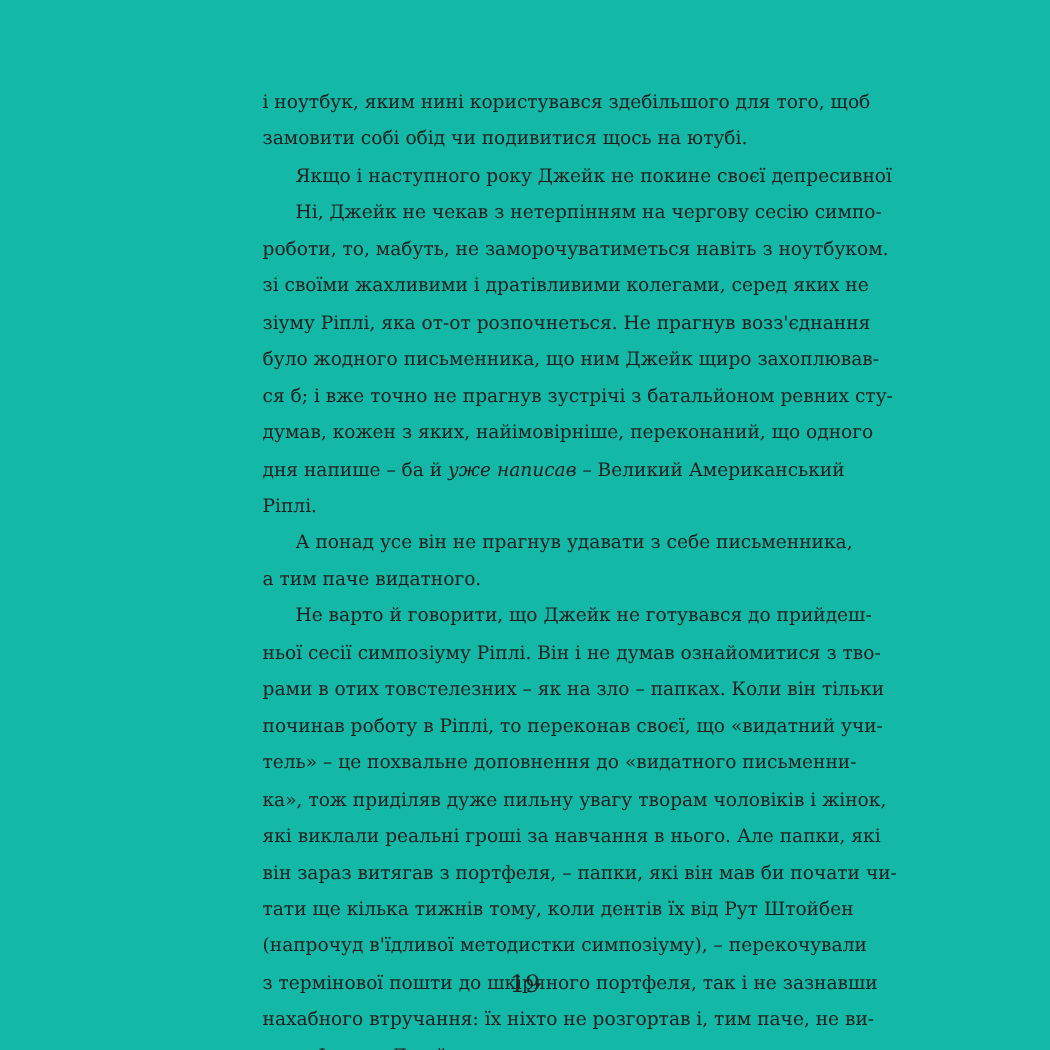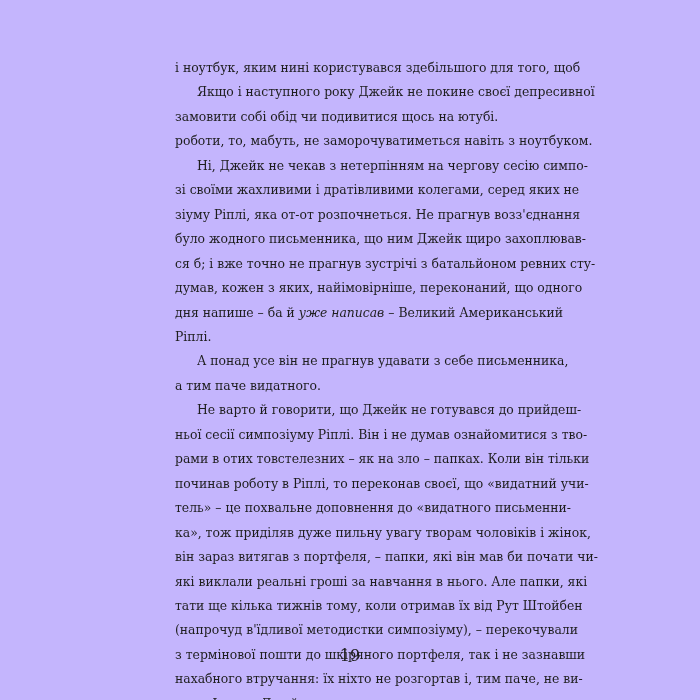--- a/index.html
+++ b/index.html
@@ -11,21 +11,21 @@
       width: 700px;
       height: 700px;
       position: relative;
       overflow: hidden;
     }
     .page {
       position: absolute;
       left: 0; top: 0;
       width: 700px;
       height: 700px;
-      background: #c4b5fd;
+      background: #14b8a6;
     }
     .text-block {
       position: absolute;
       left: 175px;
       top: 56px;
       width: 350px;
       font-family: "DejaVu Serif", "Liberation Serif", serif;
       font-size: 12.4px;
       line-height: 24.45px;
       color: #1e1e1e;
@@ -57,42 +57,42 @@
       font-size: 16px;
       color: #1e1e1e;
     }
   </style>
 </head>
 <body>
 
 <div class="page">
   <div class="text-block">
     <span class="line">і ноутбук, яким нині користувався здебільшого для того, щоб</span>
+    <span class="line last">замовити собі обід чи подивитися щось на ютубі.</span>
     <span class="line indent">Якщо і наступного року Джейк не покине своєї депресивної</span>
-    <span class="line last">замовити собі обід чи подивитися щось на ютубі.</span>
+    <span class="line indent">Ні, Джейк не чекав з нетерпінням на чергову сесію симпо-</span>
     <span class="line last">роботи, то, мабуть, не заморочуватиметься навіть з ноутбуком.</span>
-    <span class="line indent">Ні, Джейк не чекав з нетерпінням на чергову сесію симпо-</span>
     <span class="line">зі своїми жахливими і дратівливими колегами, серед яких не</span>
     <span class="line">зіуму Ріплі, яка от-от розпочнеться. Не прагнув возз'єднання</span>
     <span class="line">було жодного письменника, що ним Джейк щиро захоплював-</span>
     <span class="line">ся б; і вже точно не прагнув зустрічі з батальйоном ревних сту-</span>
     <span class="line">думав, кожен з яких, найімовірніше, переконаний, що одного</span>
     <span class="line"><span>дня напише – ба й </span><em>уже написав</em><span> – Великий Американський</span></span>
     <span class="line last">Ріплі.</span>
     <span class="line indent">А понад усе він не прагнув удавати з себе письменника,</span>
     <span class="line last">а тим паче видатного.</span>
     <span class="line indent">Не варто й говорити, що Джейк не готувався до прийдеш-</span>
     <span class="line">ньої сесії симпозіуму Ріплі. Він і не думав ознайомитися з тво-</span>
     <span class="line">рами в отих товстелезних – як на зло – папках. Коли він тільки</span>
     <span class="line">починав роботу в Ріплі, то переконав своєї, що «видатний учи-</span>
     <span class="line">тель» – це похвальне доповнення до «видатного письменни-</span>
     <span class="line">ка», тож приділяв дуже пильну увагу творам чоловіків і жінок,</span>
+    <span class="line">які виклали реальні гроші за навчання в нього. Але папки, які</span>
     <span class="line">він зараз витягав з портфеля, – папки, які він мав би почати чи-</span>
-    <span class="line">які виклали реальні гроші за навчання в нього. Але папки, які</span>
-    <span class="line">тати ще кілька тижнів тому, коли отримав їх від Рут Штойбен</span>
+    <span class="line">тати ще кілька тижнів тому, коли дентів їх від Рут Штойбен</span>
     <span class="line">(напрочуд в'їдливої методистки симпозіуму), – перекочували</span>
     <span class="line">з термінової пошти до шкіряного портфеля, так і не зазнавши</span>
     <span class="line">нахабного втручання: їх ніхто не розгортав і, тим паче, не ви-</span>
     <span class="line">вчав. І зараз Джейк дивився на них сердито, неначе це вони</span>
 
   </div>
   <div class="page-number">19</div>
 </div>
 
 </body></html>

